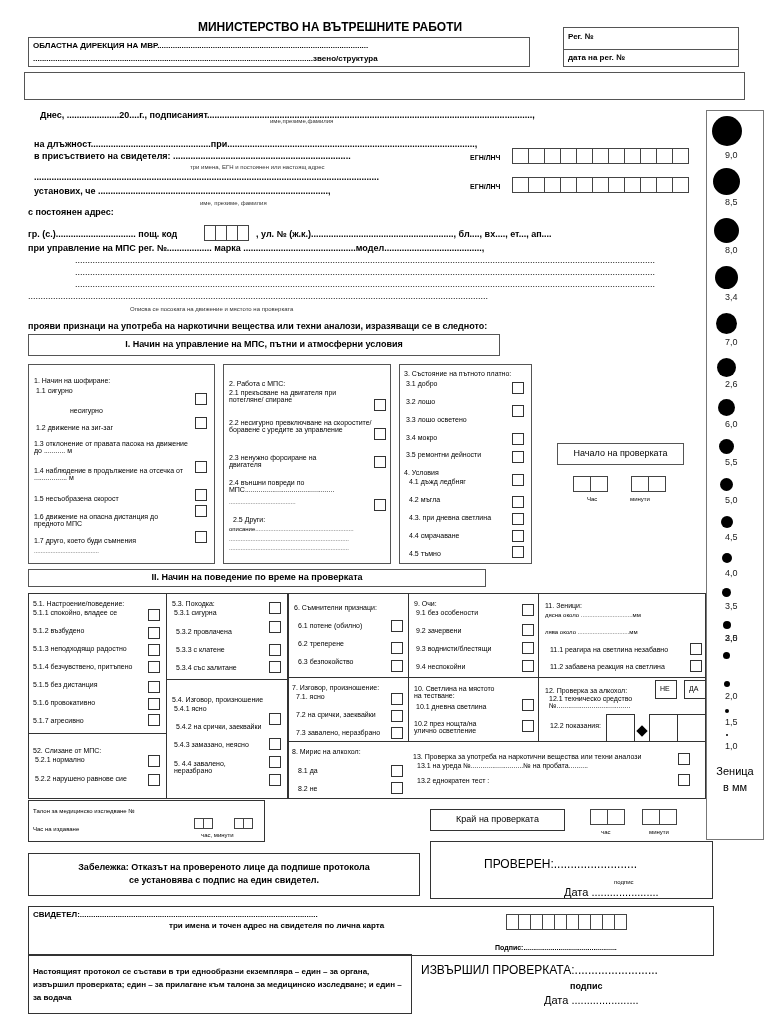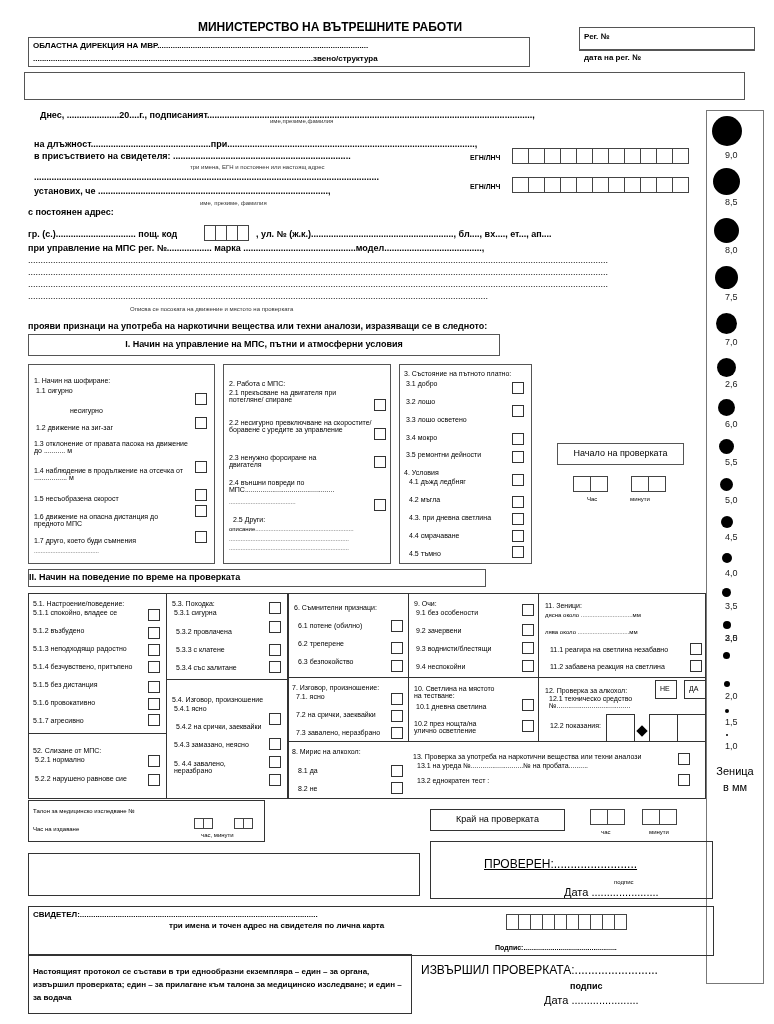--- a/index.html
+++ b/index.html
@@ -1,20 +1,20 @@
 <!DOCTYPE html>
 <html><head>
 <meta charset="utf-8">
 <style>
   html,body{margin:0;padding:0;background:#fff;}
   body{width:774px;height:1024px;position:relative;overflow:hidden;font-family:"Liberation Sans",sans-serif;color:#000;}
   .abs{position:absolute;}
   .box{position:absolute;border:1px solid #555;box-sizing:border-box;}
   .b{font-weight:bold;}
-  .t9{font-size:9px;}
+  .t9{font-size:9px;text-align:center;}
   .t8{font-size:8px;}
   .t7{font-size:7px;}
   .t6{font-size:6px;}
   .t11{font-size:11px;}
   .t12{font-size:12px;}
   .cb{position:absolute;width:12px;height:12px;border:1px solid #333;box-sizing:border-box;background:#fff;}
   .cells{position:absolute;display:flex;}
   .cells span{display:block;width:17px;height:16px;border:1px solid #444;box-sizing:border-box;margin-left:-1px;}
   .cells.small span{width:12px;height:16px;}
   .dot{position:absolute;background:#000;border-radius:50%;}
@@ -24,21 +24,21 @@
   .hline{position:absolute;height:1px;background:#333;}
 </style>
 </head>
 <body>
 
 <div class="abs b t12" style="left:198px;top:20px;">МИНИСТЕРСТВО НА ВЪТРЕШНИТЕ РАБОТИ</div>
 <div class="box" style="left:28px;top:37px;width:502px;height:30px;">
   <div class="abs t8 b line" style="left:4px;top:3px;">ОБЛАСТНА ДИРЕКЦИЯ НА МВР...............................................................................................</div>
   <div class="abs t8 b line" style="left:4px;top:16px;">..............................................................................................................................звено/структура</div>
 </div>
-<div class="box" style="left:579px;top:27px;width:176px;height:24px;">
+<div class="box" style="left:563px;top:27px;width:176px;height:40px;">
   <div class="abs t8 b" style="left:4px;top:4px;">Рег. №</div>
   <div class="hline" style="left:0;top:21px;width:174px;background:#555;"></div>
   <div class="abs t8 b" style="left:4px;top:25px;">дата на рег. №</div>
 </div>
 <div class="box" style="left:24px;top:72px;width:721px;height:28px;">
 </div>
 
 <div class="abs b t9 line" style="left:40px;top:110px;">Днес, .....................20....г., подписаният..................................................................................................................................,</div>
 <div class="abs t6" style="left:270px;top:118px;color:#333;">име,презиме,фамилия</div>
 <div class="abs b t9 line" style="left:34px;top:139px;">на длъжност................................................при...................................................................................................,</div>
@@ -164,29 +164,29 @@
     <span style="width:18px;height:16px"></span>
     <span style="width:18px;height:16px"></span>
   </div>
 <div class="cells" style="left:632px;top:476px;">
     <span style="width:18px;height:16px"></span>
     <span style="width:18px;height:16px"></span>
   </div>
 <div class="abs t6" style="left:587px;top:496px;">Час</div>
 <div class="abs t6" style="left:630px;top:496px;">минути</div>
 
-<div class="box" style="left:706px;top:110px;width:58px;height:874px;border-color:#777;">
+<div class="box" style="left:706px;top:110px;width:58px;height:730px;border-color:#777;">
   <div class="dot" style="left:5px;top:5px;width:30px;height:30px;"></div>
   <div class="lbl" style="left:18px;top:39px;">9,0</div>
   <div class="dot" style="left:6px;top:57px;width:27px;height:27px;"></div>
   <div class="lbl" style="left:18px;top:86px;">8,5</div>
   <div class="dot" style="left:7px;top:107px;width:25px;height:25px;"></div>
   <div class="lbl" style="left:18px;top:134px;">8,0</div>
   <div class="dot" style="left:8px;top:155px;width:23px;height:23px;"></div>
-  <div class="lbl" style="left:18px;top:181px;">7,5</div>
+  <div class="lbl" style="left:18px;top:181px;">3,4</div>
   <div class="dot" style="left:9px;top:202px;width:21px;height:21px;"></div>
   <div class="lbl" style="left:18px;top:226px;">7,0</div>
   <div class="dot" style="left:10px;top:247px;width:19px;height:19px;"></div>
   <div class="lbl" style="left:18px;top:268px;">2,6</div>
   <div class="dot" style="left:11px;top:288px;width:17px;height:17px;"></div>
   <div class="lbl" style="left:18px;top:308px;">6,0</div>
   <div class="dot" style="left:12px;top:328px;width:15px;height:15px;"></div>
   <div class="lbl" style="left:18px;top:346px;">5,5</div>
   <div class="dot" style="left:13px;top:367px;width:13px;height:13px;"></div>
   <div class="lbl" style="left:18px;top:384px;">5,0</div>
@@ -354,24 +354,26 @@
     <span style="width:18px;height:16px"></span>
   </div>
 <div class="cells" style="left:643px;top:809px;">
     <span style="width:18px;height:16px"></span>
     <span style="width:18px;height:16px"></span>
   </div>
 <div class="abs t6" style="left:601px;top:829px;">час</div>
 <div class="abs t6" style="left:649px;top:829px;">минути</div>
 
 <div class="box" style="left:28px;top:853px;width:392px;height:43px;border-color:#333;">
+  <div class="abs b t9" style="left:0;width:100%;text-align:center;top:8px;">Забележка: Отказът на провереното лице да подпише протокола</div>
+  <div class="abs b t9" style="left:0;width:100%;text-align:center;top:21px;">се установява с подпис на един свидетел.</div>
 </div>
 
 <div class="box" style="left:430px;top:841px;width:283px;height:58px;border-color:#333;">
-  <div class="abs t12" style="left:53px;top:15px;text-decoration:underline;">ПРОВЕРЕН:.........................</div>
+  <div class="abs t12" style="left:53px;top:15px;">ПРОВЕРЕН:.........................</div>
   <div class="abs t6" style="left:183px;top:37px;">подпис</div>
   <div class="abs t11" style="left:133px;top:44px;">Дата ......................</div>
 </div>
 
 <div class="box" style="left:28px;top:906px;width:686px;height:50px;border-color:#333;">
   <div class="abs b t8" style="left:4px;top:3px;">СВИДЕТЕЛ:...........................................................................................................</div>
   <div class="abs b t8" style="left:140px;top:14px;">три имена и точен адрес на свидетеля по лична карта</div>
   <div class="cells" style="left:478px;top:7px;">
       <span style="width:13px;"></span>
       <span style="width:13px;"></span>

